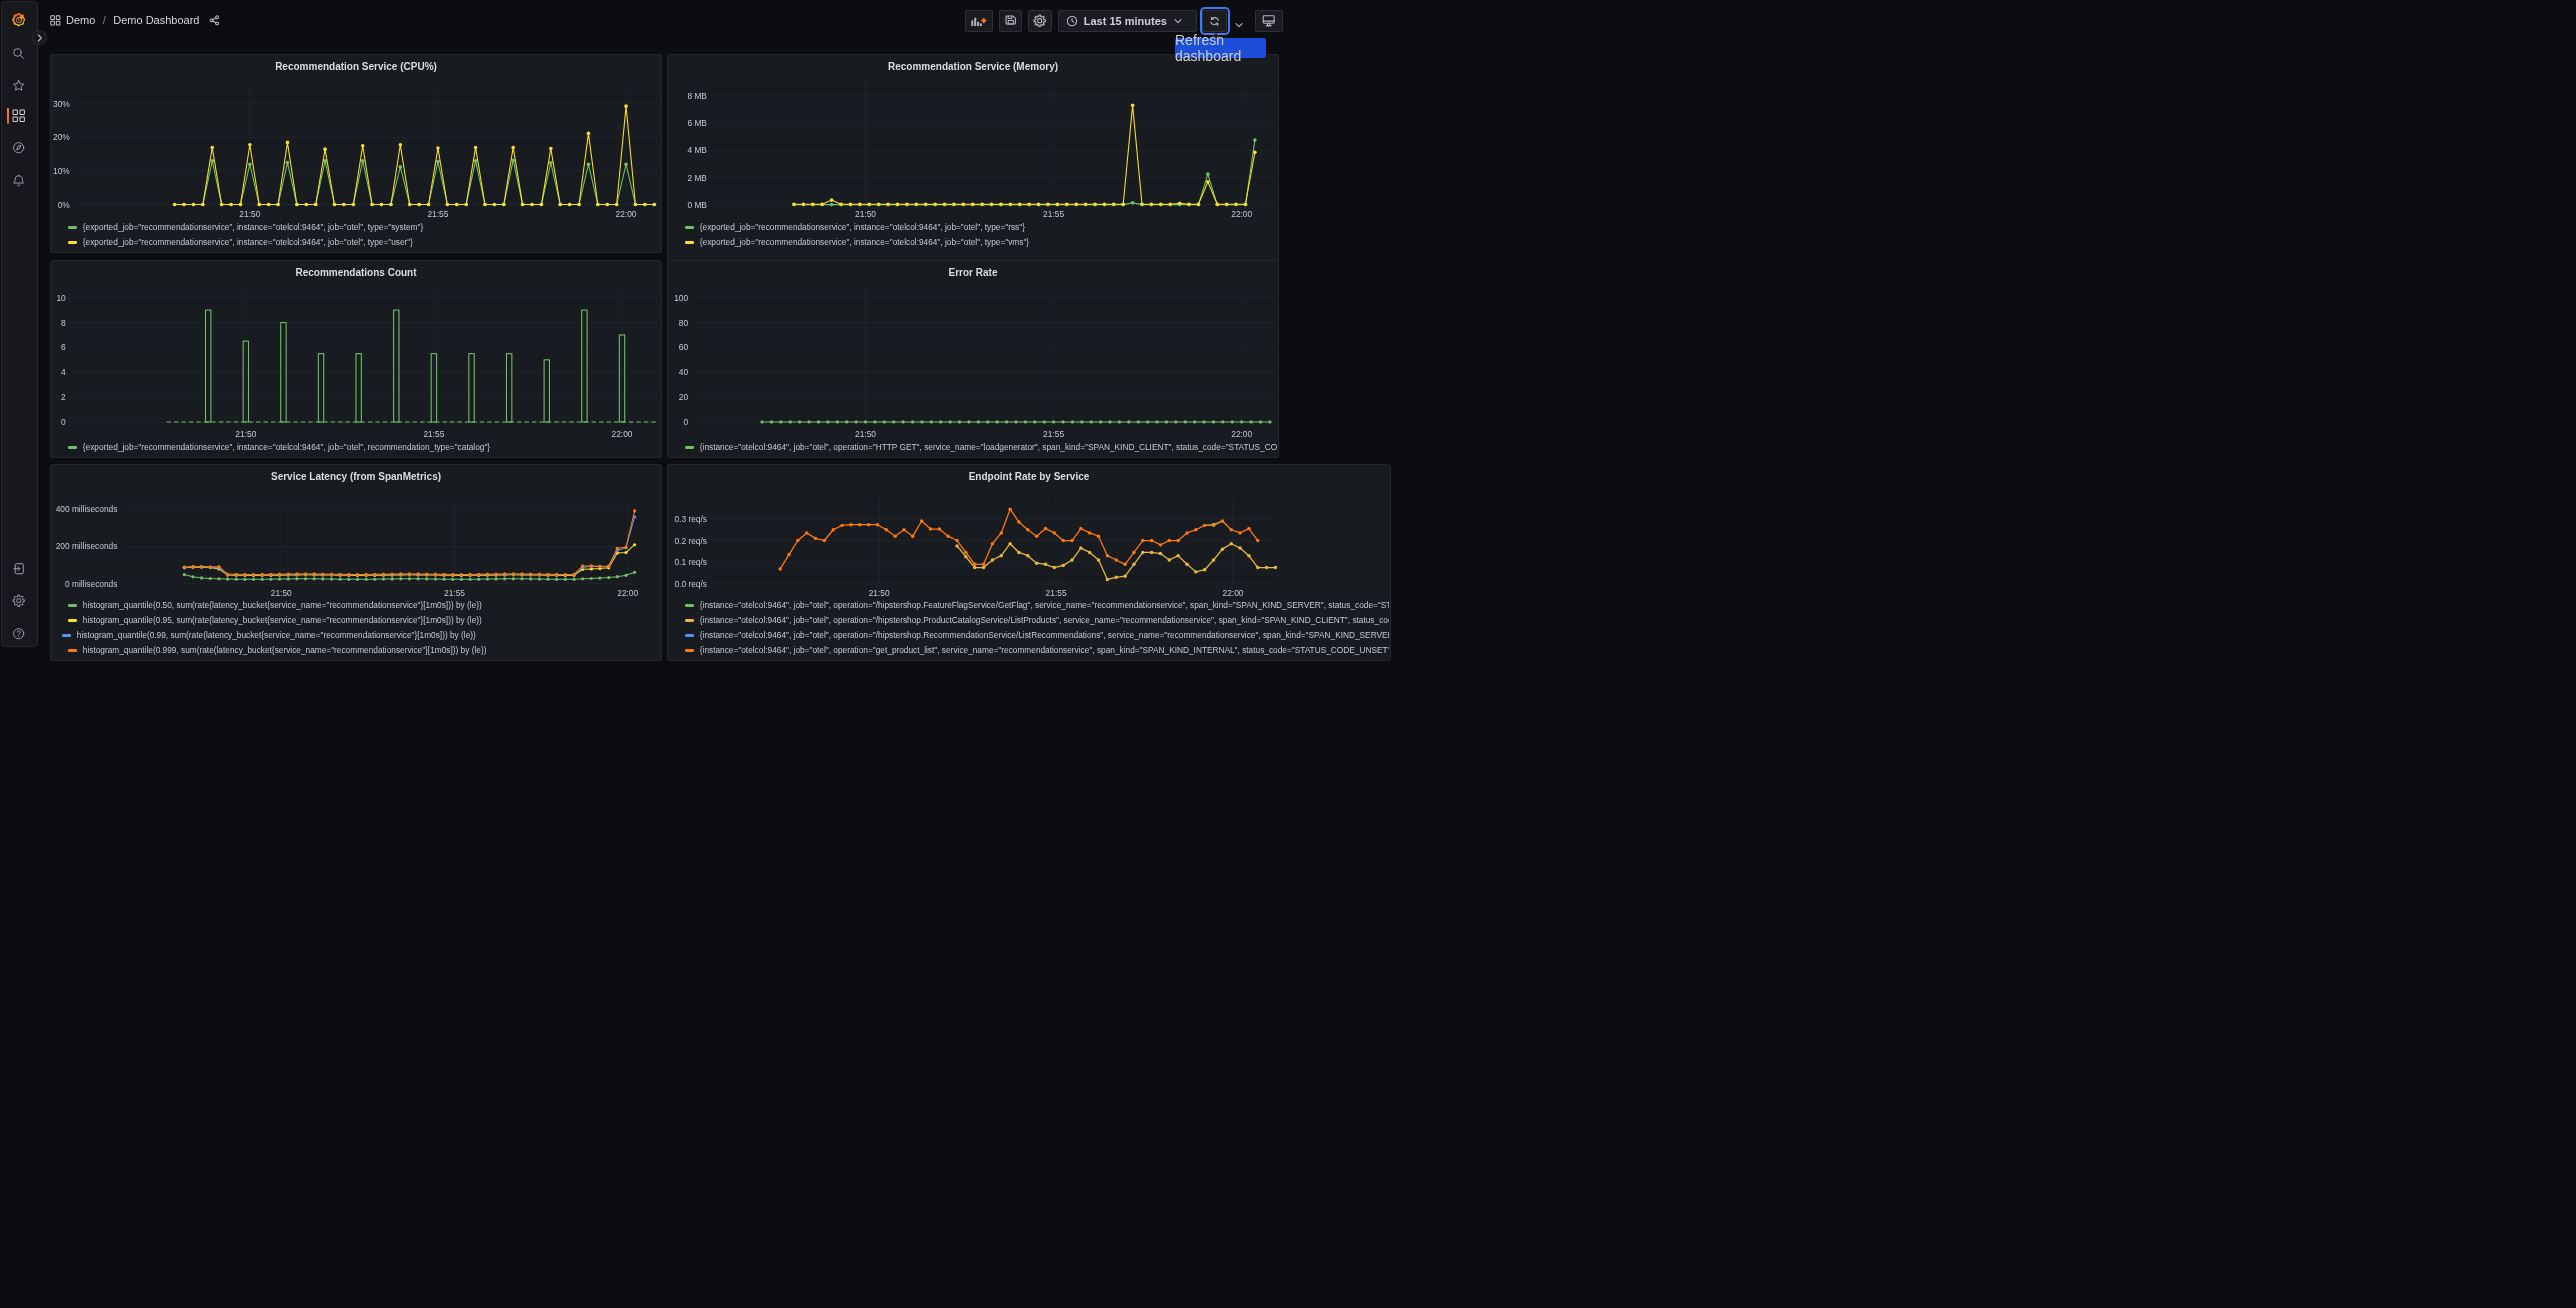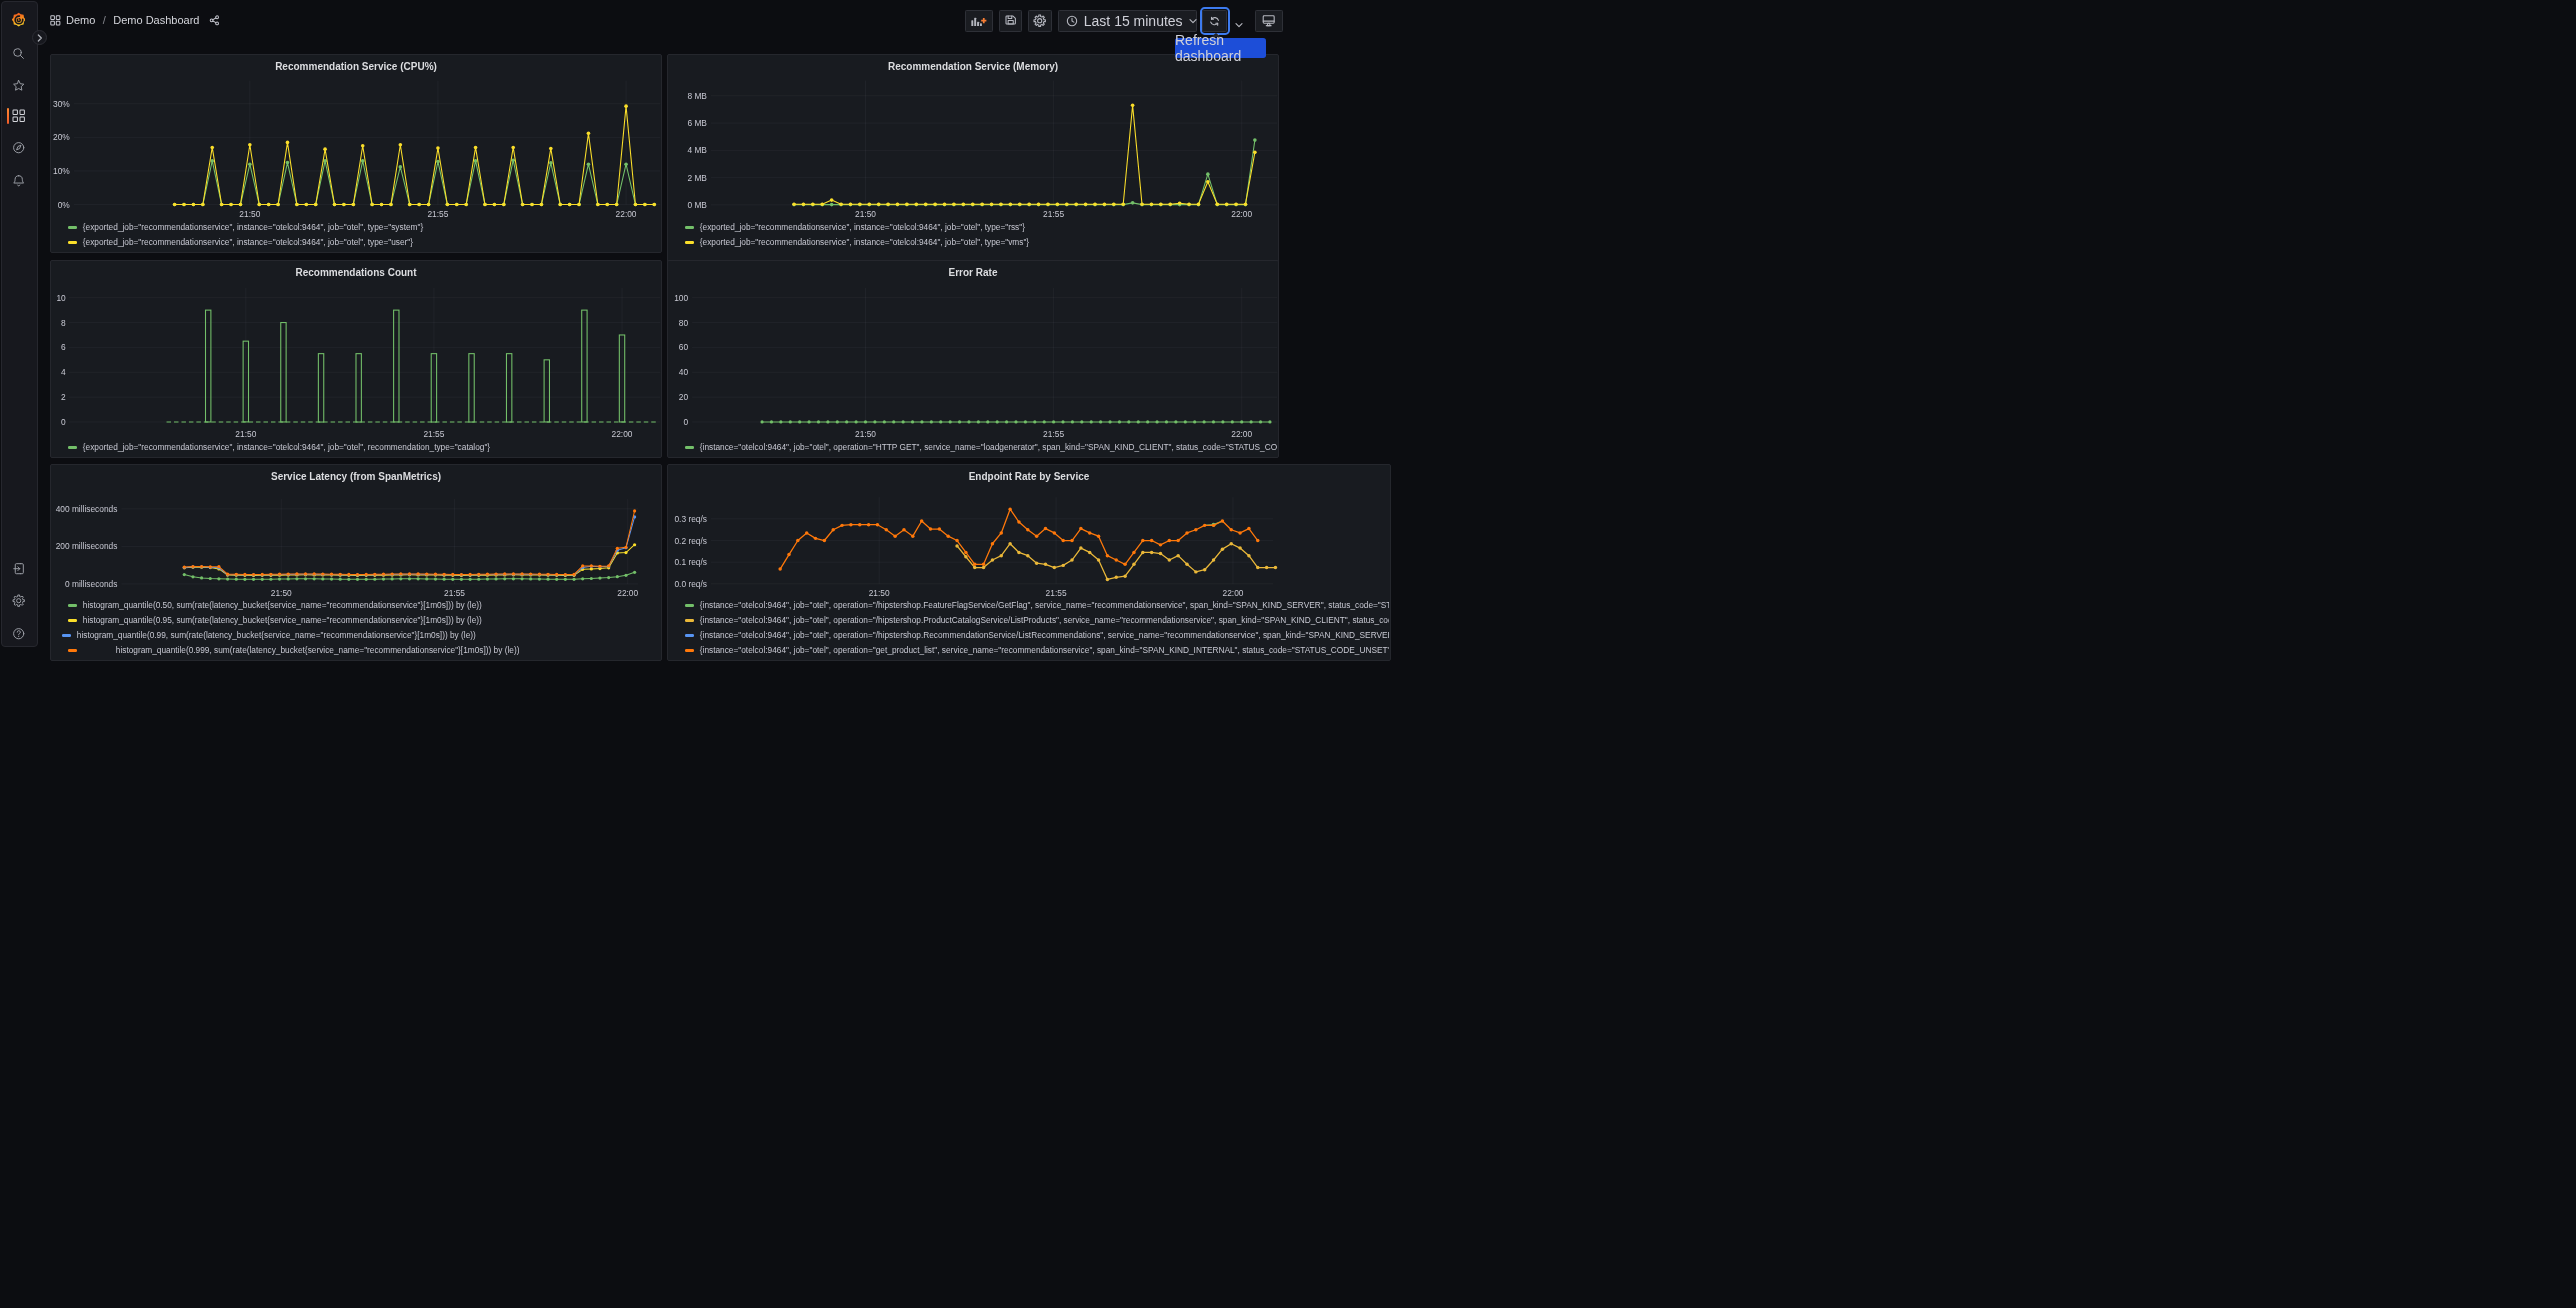--- a/index.html
+++ b/index.html
@@ -9,21 +9,21 @@
 .sic.active{color:#d5d6dc}
 .sic path,.sic circle,.sic rect,.sic line{stroke-width:1.42}
 .sic.active path,.sic.active rect{stroke-width:1.5}
 .abar{position:absolute;left:7px;top:108px;width:2.4px;height:16px;border-radius:1.3px;background:linear-gradient(180deg,#FF8833,#F05A28)}
 .crumb-ic{position:absolute;left:50px;top:15.4px;color:#c7c8d1}
 .crumb{position:absolute;left:66px;top:14px;font-size:11px;color:#d5d6dc;white-space:nowrap}
 .crumb .sep{color:#85868d;padding:0 1.3px}
 .share-ic{position:absolute;left:209px;top:15.4px;color:#c7c8d1}
 .btn{position:absolute;top:10px;height:22px;background:#1a1c21;border:0.7px solid #2e3037;border-radius:1.3px;color:#b6b8c0;display:flex;align-items:center;justify-content:center;gap:4.7px}
 .tp{justify-content:flex-start;gap:0}
-.tptxt{color:#cfd0d8;font-size:14px;font-weight:400;margin:0 6.7px 0 5.4px;white-space:nowrap}
+.tptxt{color:#cfd0d8;font-size:11px;font-weight:700;margin:0 6.7px 0 5.4px;white-space:nowrap}
 .divider{width:0.7px;height:21px;background:#2e3037;margin-left:11.4px}
 .refresh{}
 .focusring{position:absolute;left:1200px;top:7.4px;width:29.5px;height:28px;border:2px solid #3D7BF0;border-radius:4.7px;pointer-events:none}
 .caretonly{position:absolute;left:1235px;top:18px;color:#b6b8c0}
 .ttip{position:absolute;left:1175px;top:38px;width:91px;height:20px;background:#1d4ed8;border-radius:2.7px;color:#d0d1d8;font-size:14px;display:flex;align-items:center;justify-content:center;z-index:40}
 .ttip .arrow{position:absolute;top:-4.7px;left:36px;width:0;height:0;border-left:5.4px solid transparent;border-right:5.4px solid transparent;border-bottom:4.7px solid #22252b}
 .panel{position:absolute;background:#181b20;border:0.7px solid #25272d;border-radius:2px;overflow:hidden}
 .ptitle{position:absolute;top:5.7px;left:0;right:0;text-align:center;font-size:10px;font-weight:600;color:#dcdde0;white-space:nowrap}
 .chart{position:absolute;left:0;top:0}
 .lrow{position:absolute;height:14.8px;display:flex;align-items:center;white-space:nowrap;overflow:hidden;right:1.3px}
@@ -788,21 +788,21 @@
       <span class="lt">histogram_quantile(0.50, sum(rate(latency_bucket{service_name="recommendationservice"}[1m0s])) by (le))</span>
     </div>
     <div class="lrow" style="top:148px;left:17px;">
       <span class="sw" style="background:#FADE2A"></span>
       <span class="lt">histogram_quantile(0.95, sum(rate(latency_bucket{service_name="recommendationservice"}[1m0s])) by (le))</span>
     </div>
     <div class="lrow" style="top:163px;left:11px;">
       <span class="sw" style="background:#5794F2"></span>
       <span class="lt">histogram_quantile(0.99, sum(rate(latency_bucket{service_name="recommendationservice"}[1m0s])) by (le))</span>
     </div>
-    <div class="lrow" style="top:178px;left:17px;gap:33px;">
+    <div class="lrow" style="top:178px;left:17px;">
       <span class="sw" style="background:#FF780A"></span>
       <span class="lt">histogram_quantile(0.999, sum(rate(latency_bucket{service_name="recommendationservice"}[1m0s])) by (le))</span>
     </div>
   </div>
 <div class="panel" style="left:667px;top:464px;width:724px;height:197px">
     <div class="ptitle">Endpoint Rate by Service</div>
     <svg class="chart" width="612" height="197" viewBox="0 0 911 294">
       <line x1="63" y1="177.3" x2="902" y2="177.3" stroke="rgba(204,204,220,0.08)" stroke-width="1"></line>
       <line x1="63" y1="145" x2="902" y2="145" stroke="rgba(204,204,220,0.08)" stroke-width="1"></line>
       <line x1="63" y1="112.7" x2="902" y2="112.7" stroke="rgba(204,204,220,0.08)" stroke-width="1"></line>

